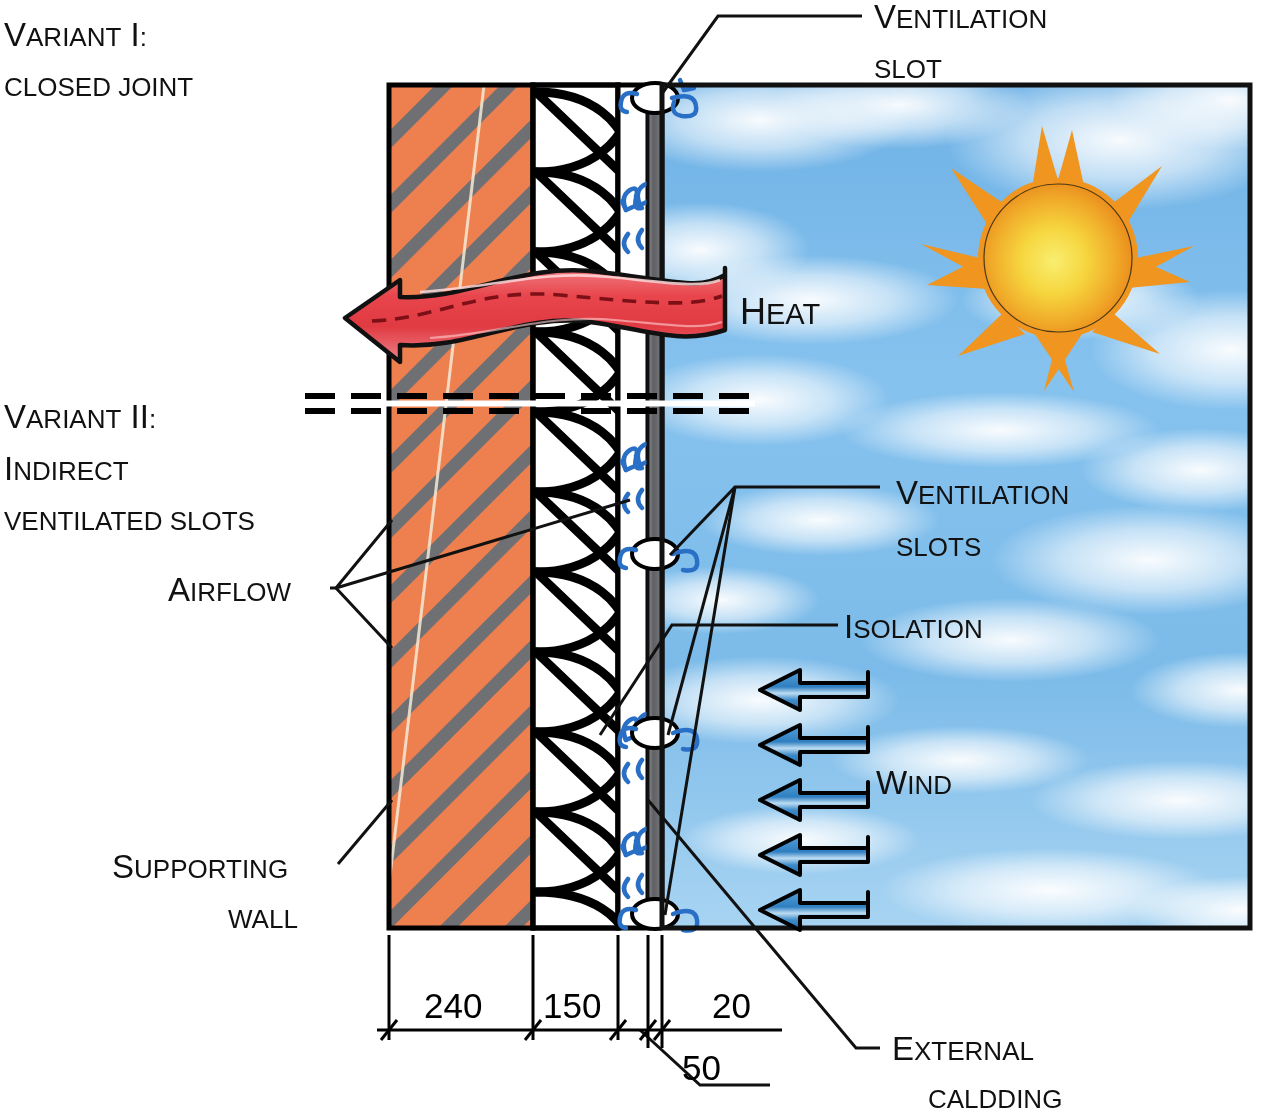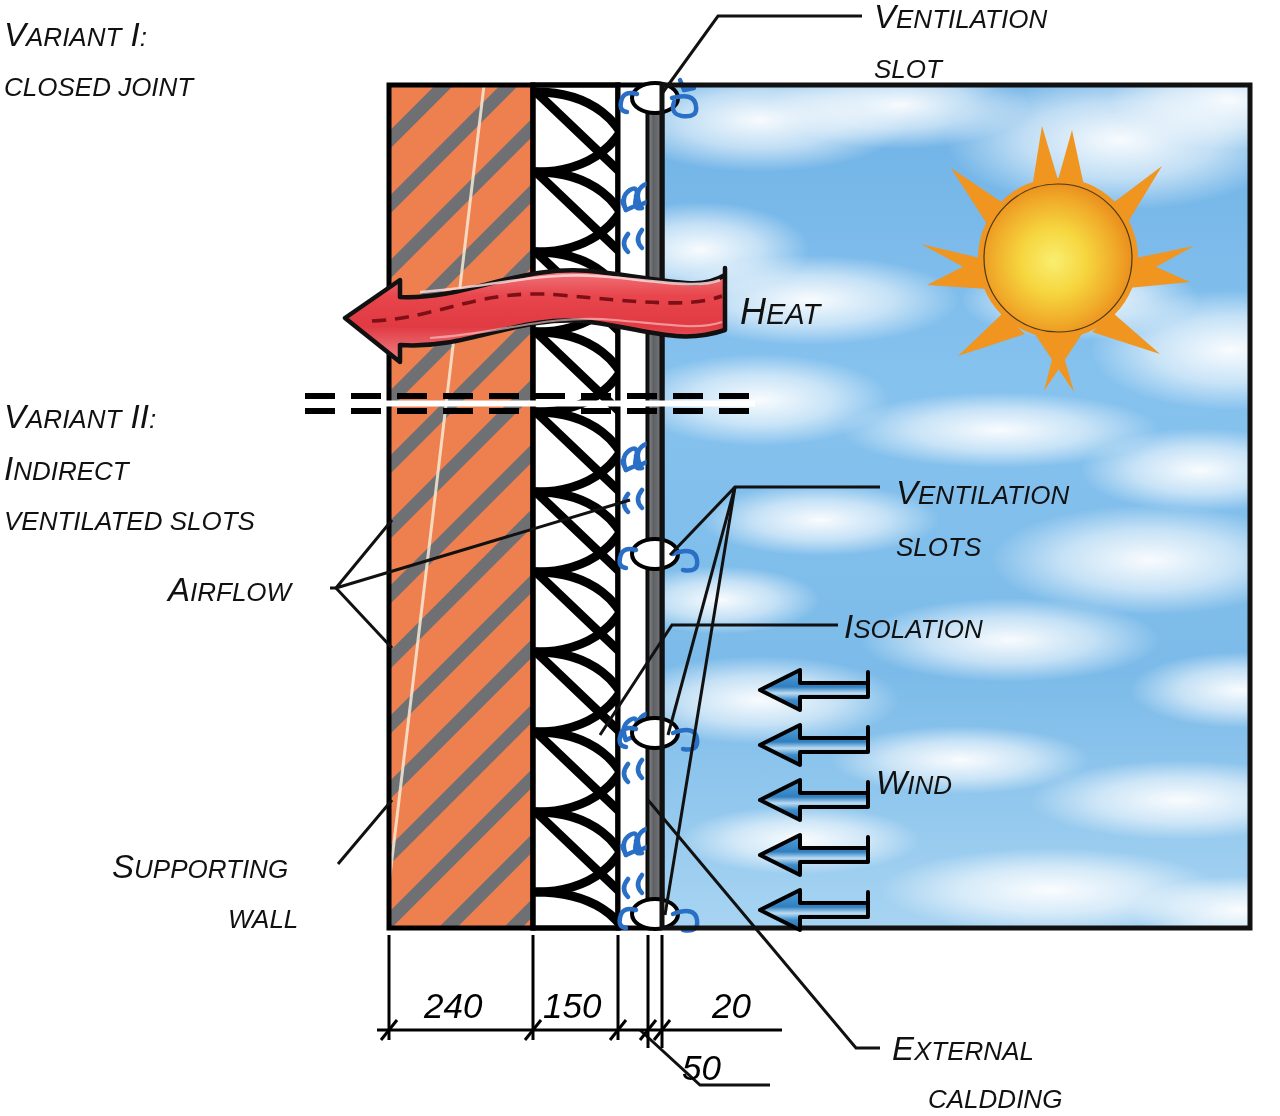--- a/index.html
+++ b/index.html
@@ -1,18 +1,18 @@
 <!DOCTYPE html>
 <html><head>
 <meta charset="utf-8">
 <style>
   html,body{margin:0;padding:0;background:#fff;}
   body{width:1280px;height:1116px;position:relative;overflow:hidden;
        font-family:"Liberation Sans",sans-serif;}
-  #stage{position:absolute;inset:0;width:1280px;height:988px;font-style:italic;}
+  #stage{position:absolute;inset:0;width:1280px;height:988px;}
   svg{display:block;}
   .lbl{font-family:"Liberation Sans",sans-serif;fill:#111;}
   .dim{font-family:"Liberation Sans",sans-serif;fill:#000;font-size:35px;}
 </style>
 </head>
 <body>
 
 <div id="stage">
 <svg width="1280" height="1116" viewBox="0 0 1280 1116">
 

